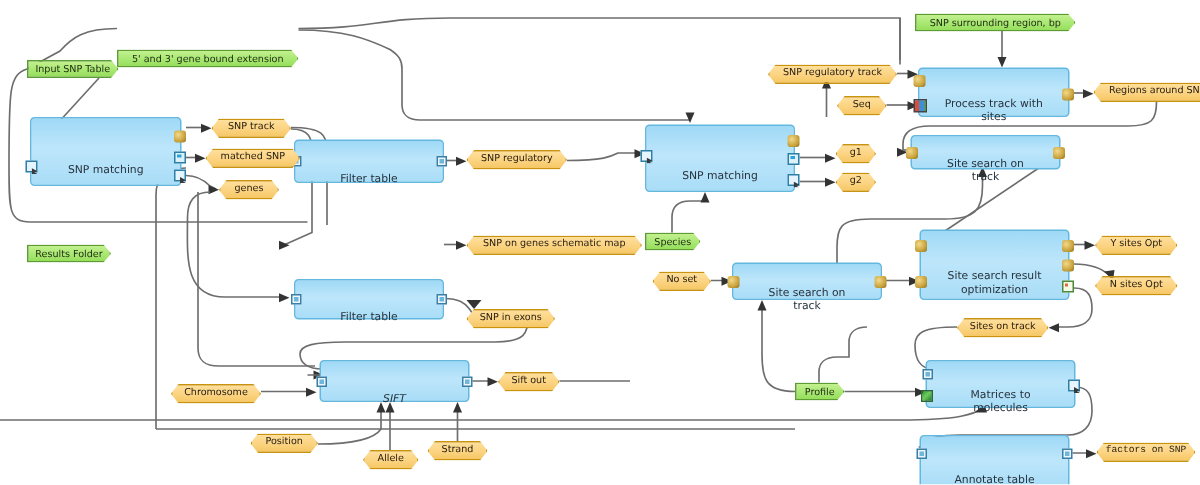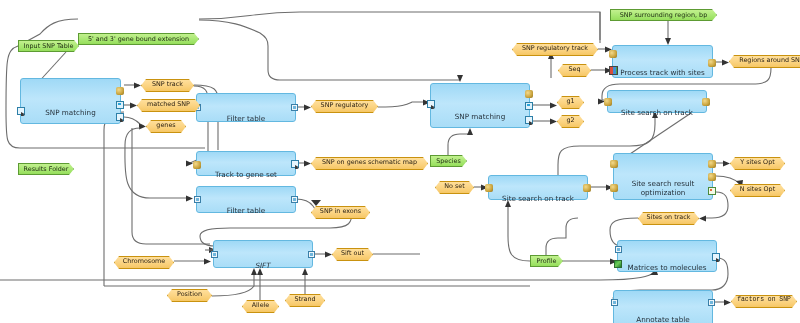--- a/index.html
+++ b/index.html
@@ -27,21 +27,21 @@
     border:1px solid #63b8e0;
     border-radius:3px;
     background:linear-gradient(to bottom,#9fd9f6 0%,#bde6fb 45%,#a9ddf7 100%);
     display:flex;align-items:center;justify-content:center;
     color:#26323c;
     font-size:7.2px;
     line-height:1.25;
     text-align:center;
     box-shadow:0 0 0 0 rgba(0,0,0,0);
   }
-  .node .nlabel{display:block;padding:0 6px;margin-top:22px;}
+  .node .nlabel{display:block;padding:0 16px;margin-top:22px;}
 
   
   .port{
     position:absolute;width:7px;height:7px;box-sizing:border-box;
   }
   .port.sq{background:#eef6fb;border:1px solid #3a7fa8;}
   .port.sq b{display:block;width:3px;height:3px;background:#6fb6dc;margin:1px 0 0 1px;}
   .port.gold{
     width:8px;height:8px;border-radius:2px;
     background:radial-gradient(circle at 35% 35%,#f3d98a 0%,#c9a33c 60%,#8d6f1d 100%);
@@ -260,27 +260,20 @@
   <div class="node" style="left:196px;top:93px;width:100px;height:29px;">
     <span class="nlabel">Filter table</span>
     <span class="port sq" style="left:-3px;top:10px;">
         <b></b>
       </span>
     <span class="port sq" style="right:-3px;top:10px;">
         <b></b>
       </span>
   </div>
 
-  <div class="node" style="left:196px;top:151px;width:100px;height:25px;">
-    <span class="nlabel">Track to gene set</span>
-    <span class="port gold" style="left:-4px;top:9px;"></span>
-    <span class="port trk" style="right:-4px;top:8px;">
-        <em></em>
-      </span>
-  </div>
 
   <div class="node" style="left:196px;top:186px;width:100px;height:27px;">
     <span class="nlabel">Filter table</span>
     <span class="port sq" style="left:-3px;top:9px;">
         <b></b>
       </span>
     <span class="port sq" style="right:-3px;top:9px;">
         <b></b>
       </span>
   </div>

